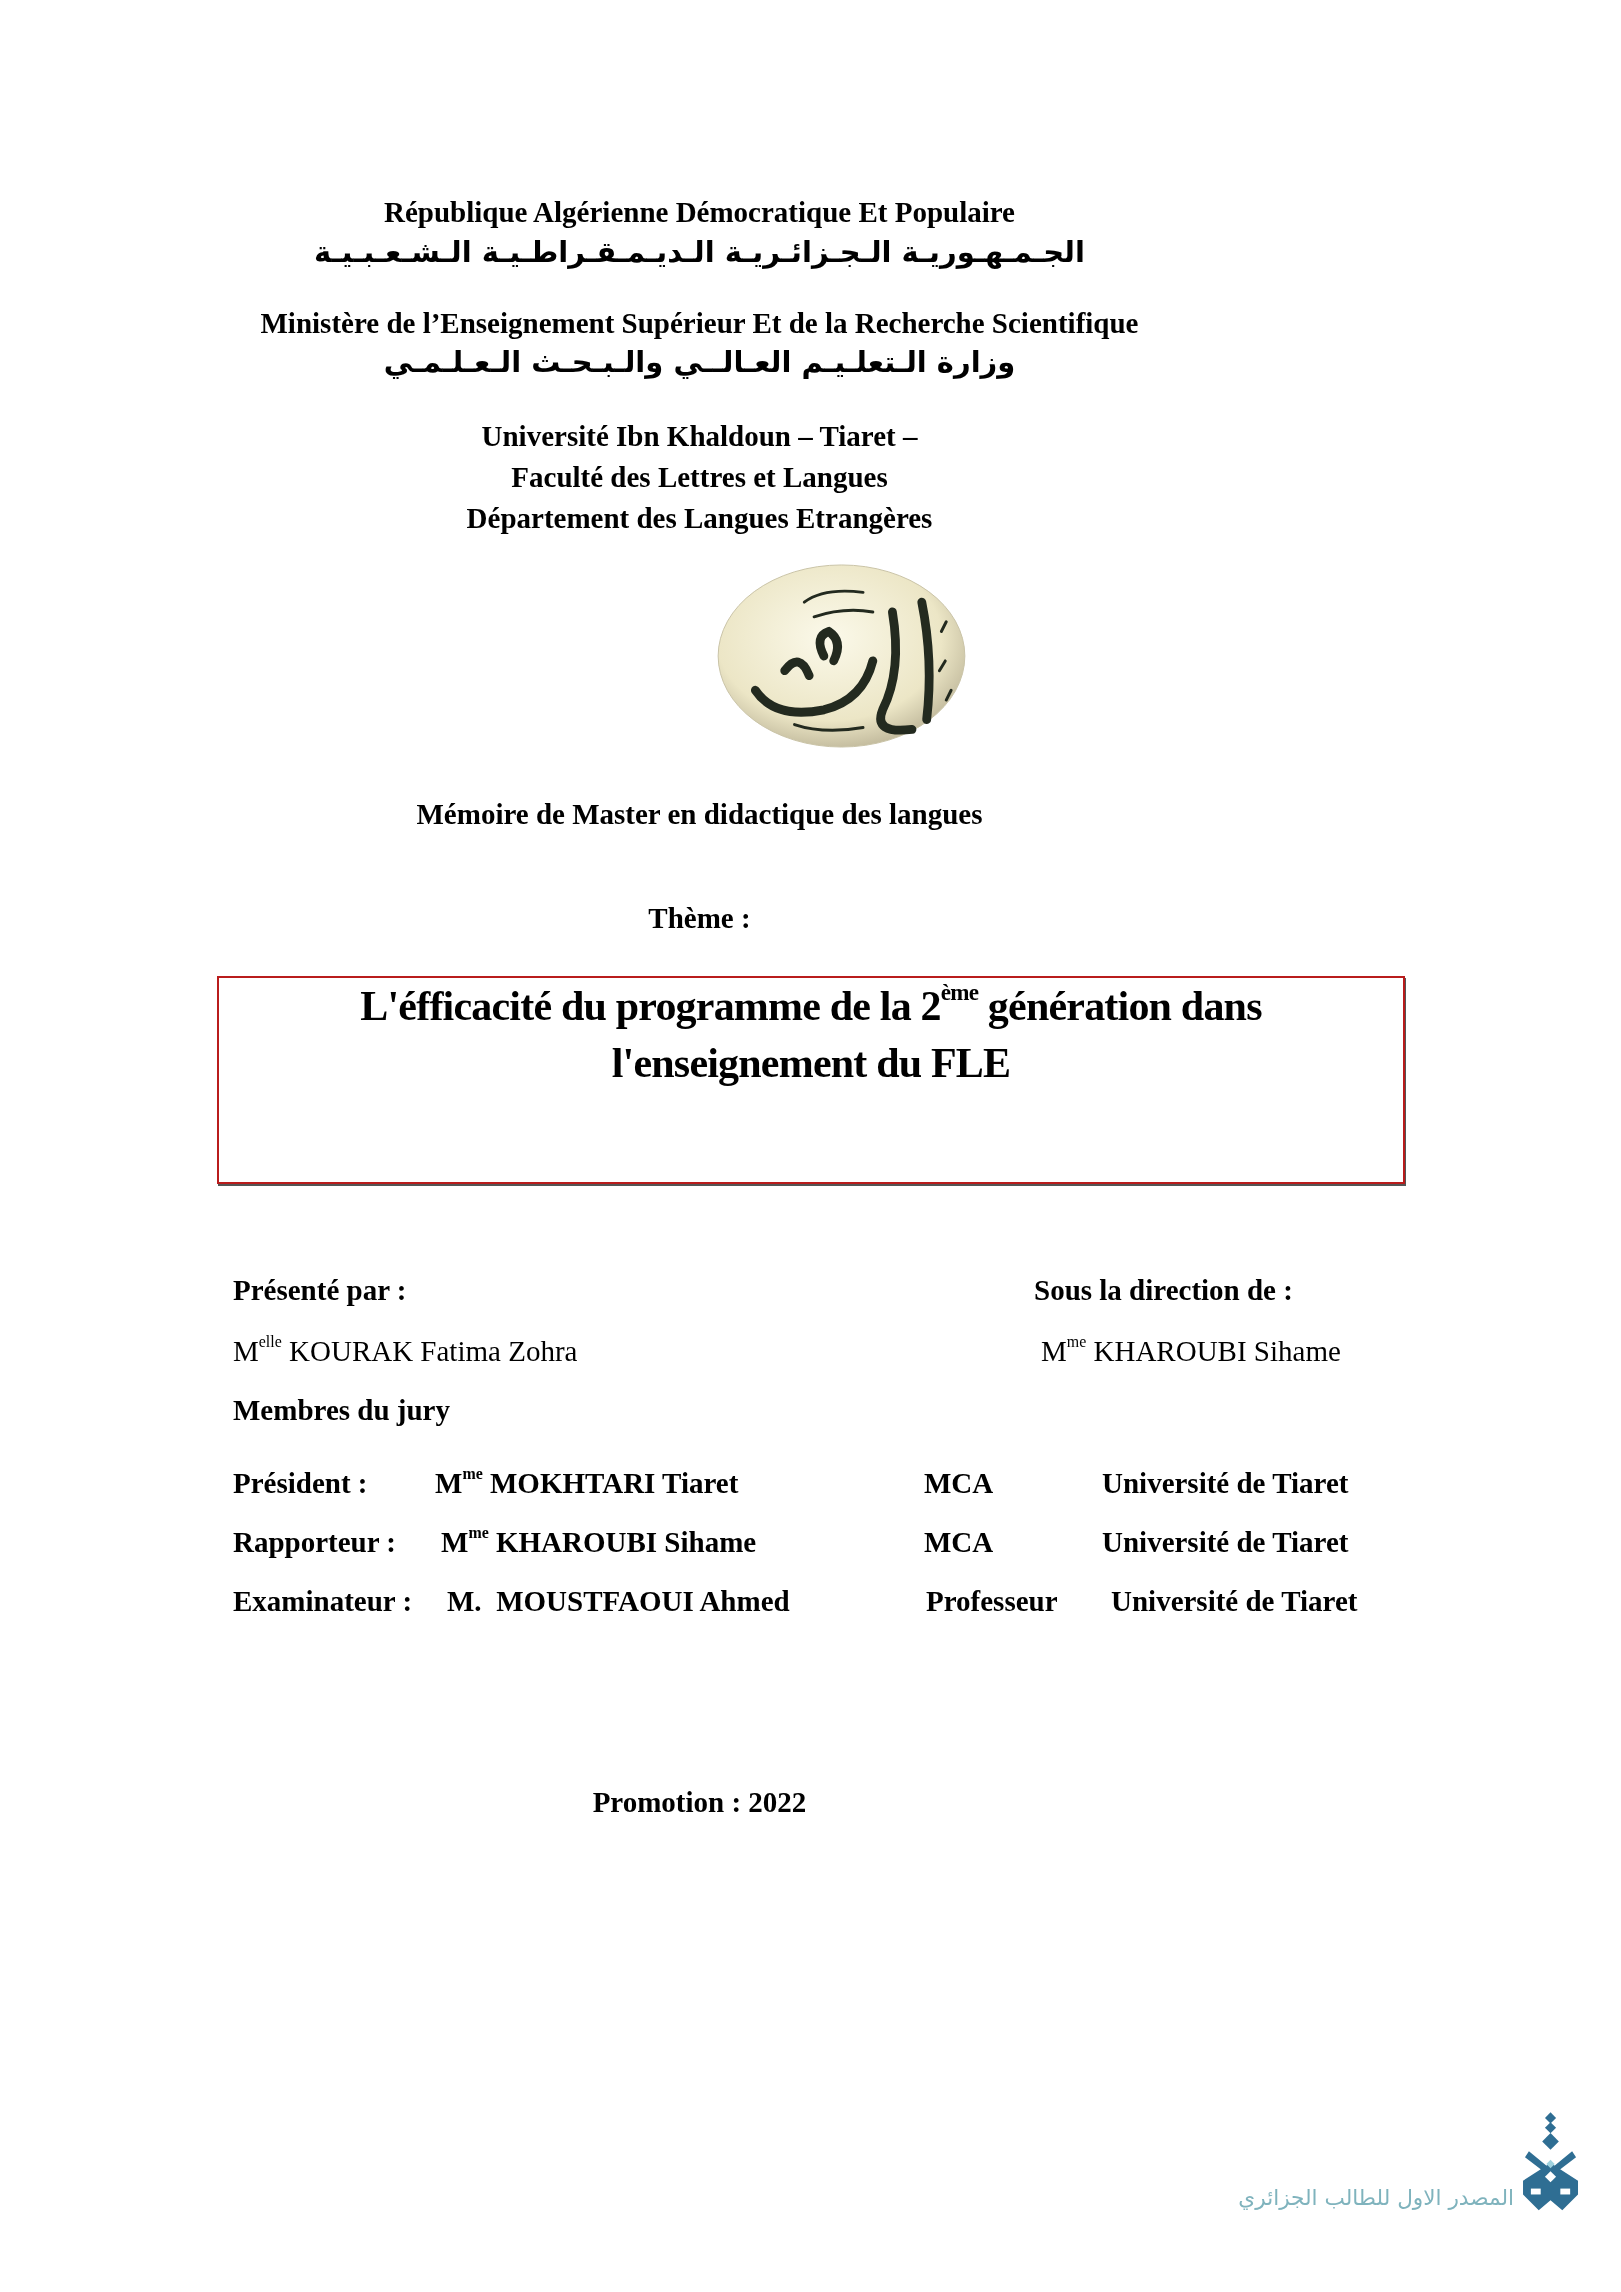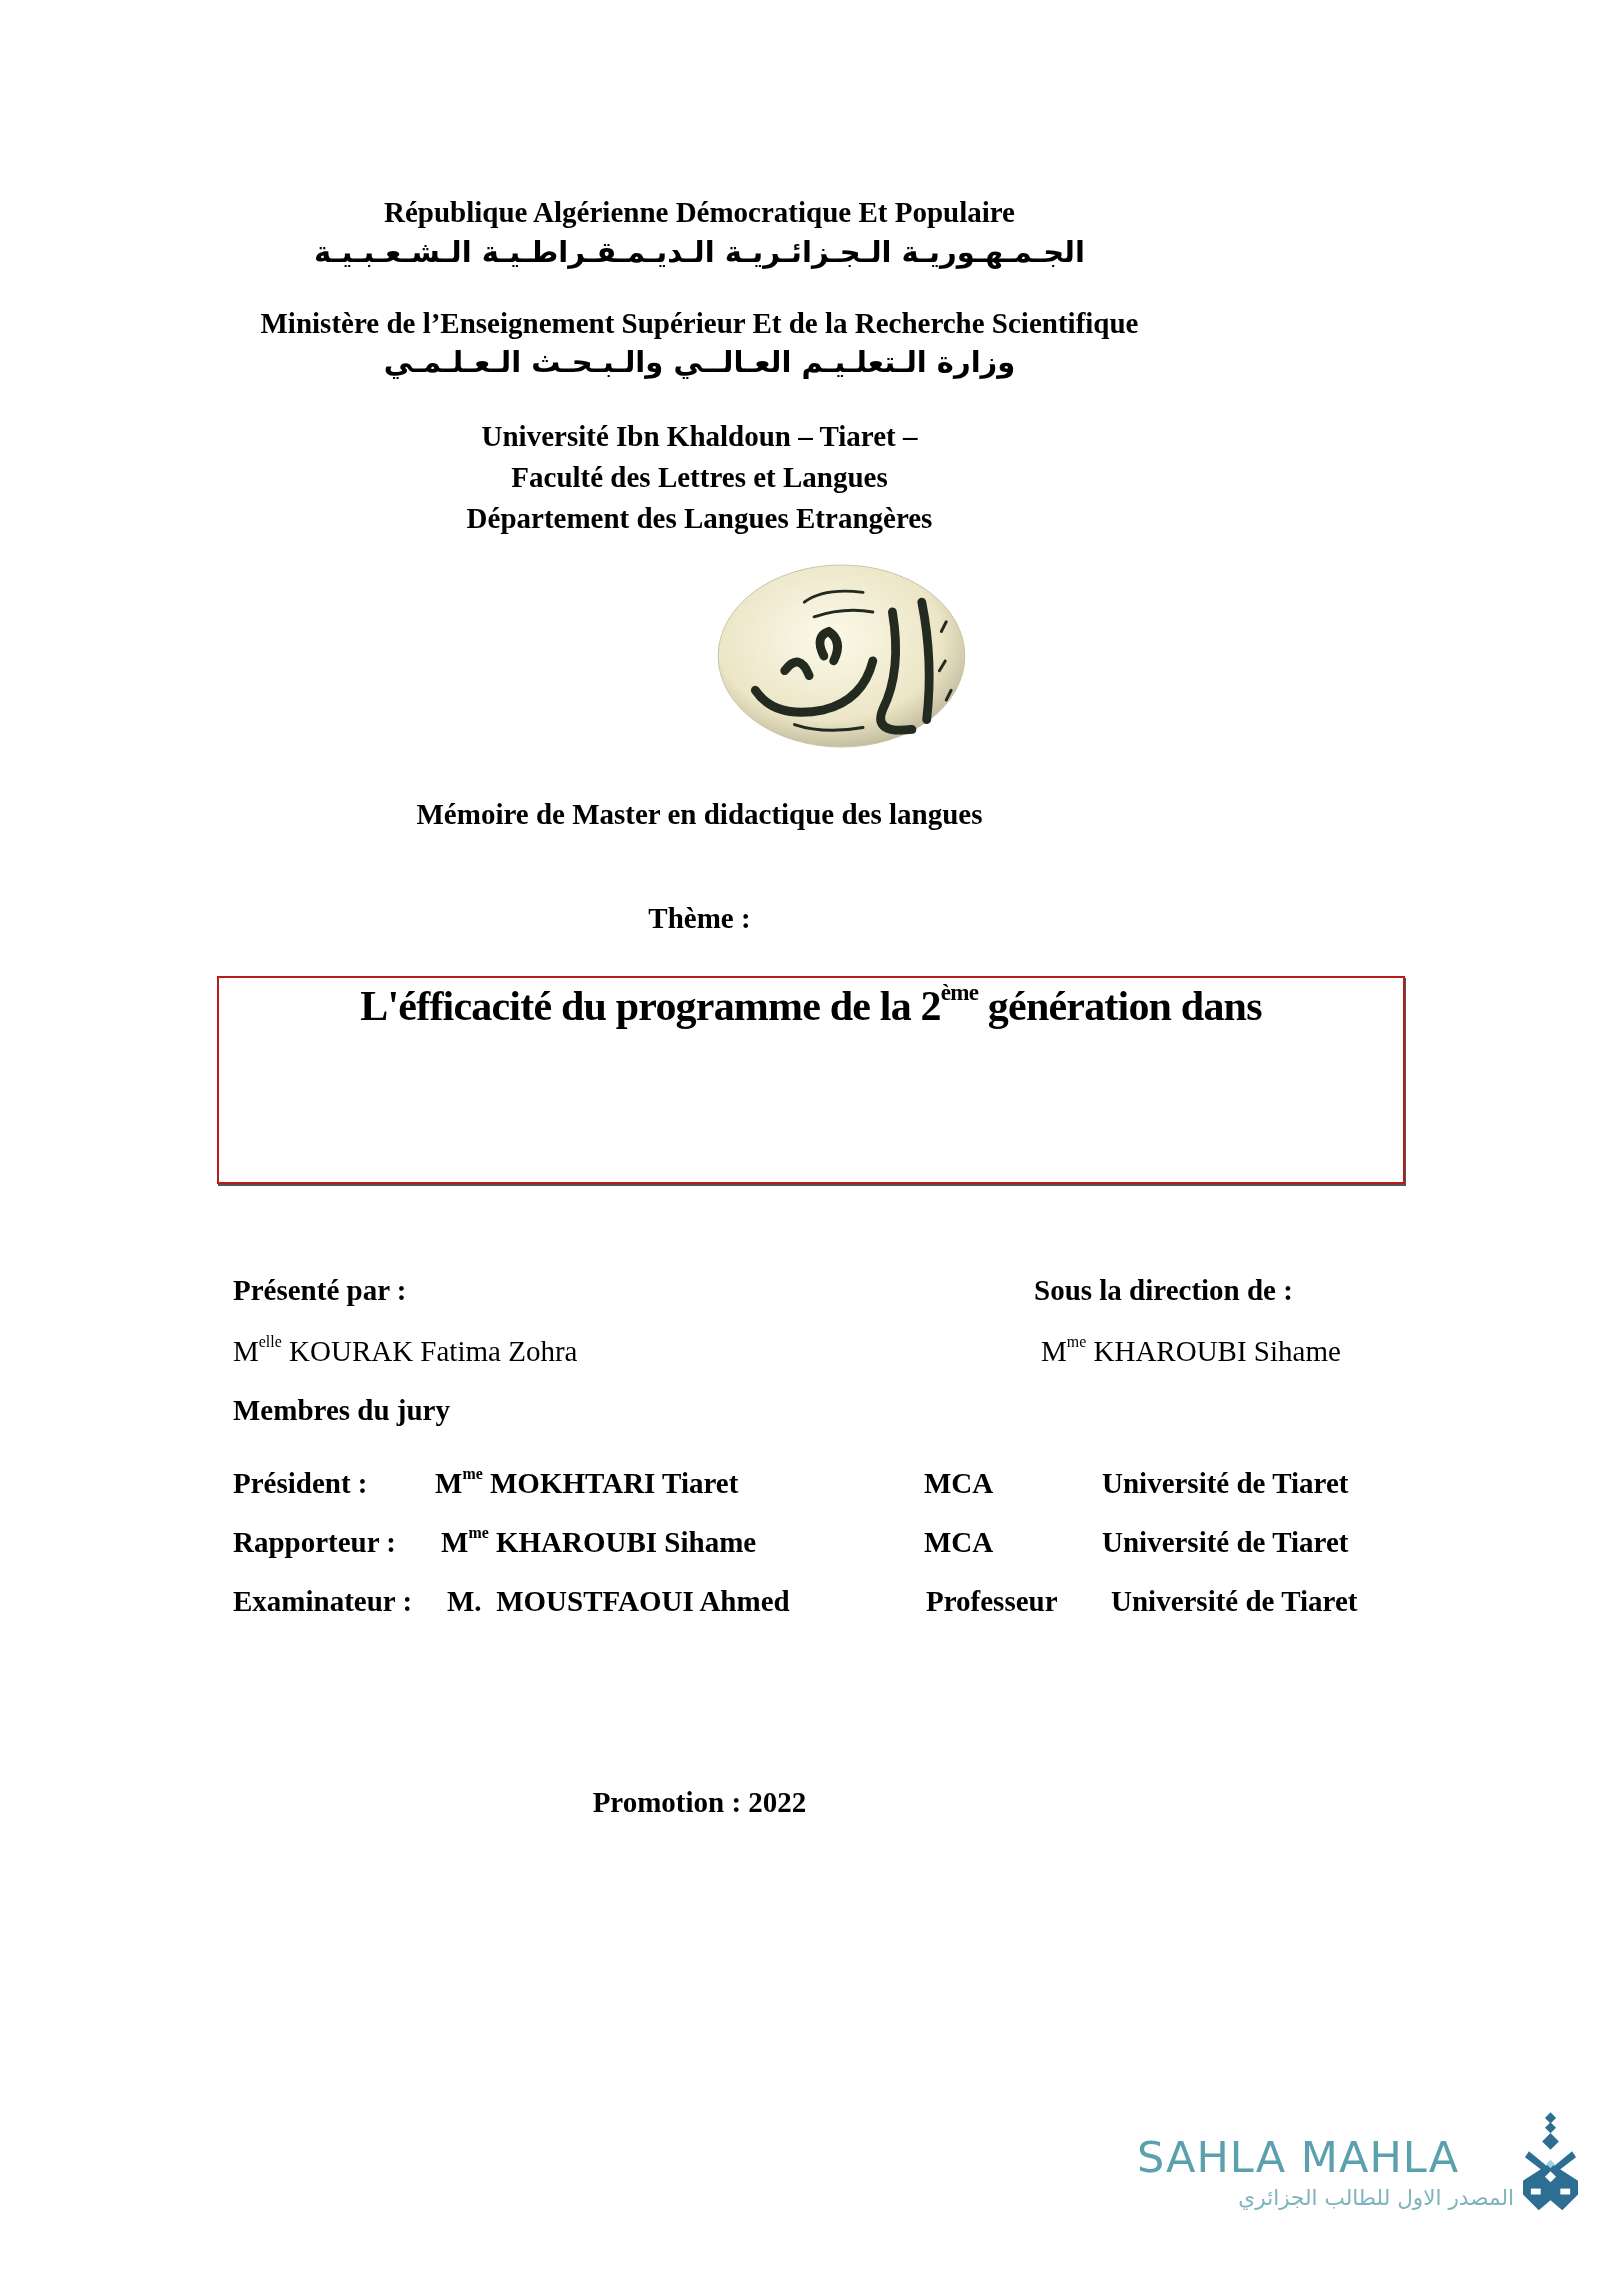--- a/index.html
+++ b/index.html
@@ -60,20 +60,21 @@
   </svg>
 </div>
 
 <div class="abs center sub" style="top:798px;">Mémoire de Master en didactique des langues</div>
 <div class="abs center sub" style="top:902px;">Thème :</div>
 
 <div class="abs title-box">
   <div class="title-line" style="top:3.9px;">
     <span>L'éfficacité du programme de la 2</span><sup>ème</sup><span> génération dans</span>
   </div>
+  <div class="title-line" style="top:61px;">l'enseignement du FLE</div>
 </div>
 
 <div class="row" style="left:233px; top:1274px;">Présenté par :</div>
 <div class="row" style="left:1034px; top:1274px;">Sous la direction de :</div>
 
 <div class="row reg" style="left:233px; top:1335px;">
   <span>M</span><sup>elle</sup><span> KOURAK Fatima Zohra</span>
 </div>
 <div class="row reg" style="left:1041px; top:1335px;">
   <span>M</span><sup>me</sup><span> KHAROUBI Sihame</span>
@@ -96,21 +97,20 @@
 <div>
   <div class="row" style="left:233px; top:1585px;">Examinateur :</div>
   <div class="row" style="left:447px; top:1585px; white-space:pre;"><span>M.</span><span>  MOUSTFAOUI Ahmed</span></div>
   <div class="row" style="left:926px; top:1585px;">Professeur</div>
   <div class="row" style="left:1111px; top:1585px;">Université de Tiaret</div>
 </div>
 
 <div class="abs center sub" style="top:1786px;">Promotion : 2022</div>
 
 <div class="abs" style="left:1137px; top:2122px; width:451px; height:108px;">
-  <div class="abs sm-text" style="left:0; top:9.8px;">SAHLA MAHLA</div>
   <div class="abs sm-ar" style="left:0; top:63px; width:377px; text-align:right;">المصدر الاول للطالب الجزائري</div>
   <div class="abs" style="left:380px; top:-9.8px;">
     <svg width="69" height="108" viewBox="0 0 70 110">
       <g fill="#2f6e93">
         <rect x="30" y="2" width="8" height="8" transform="rotate(45 34 6)"></rect>
         <rect x="30" y="12" width="8" height="8" transform="rotate(45 34 16)"></rect>
         <rect x="28" y="24" width="12" height="12" transform="rotate(45 34 30)"></rect>
         <path d="M12 40 L34 58 L56 40 L60 46 L34 66 L8 46 Z"></path>
         <path d="M6 70 L34 52 L62 70 L62 84 L46 100 L34 90 L22 100 L6 84 Z"></path>
       </g>

